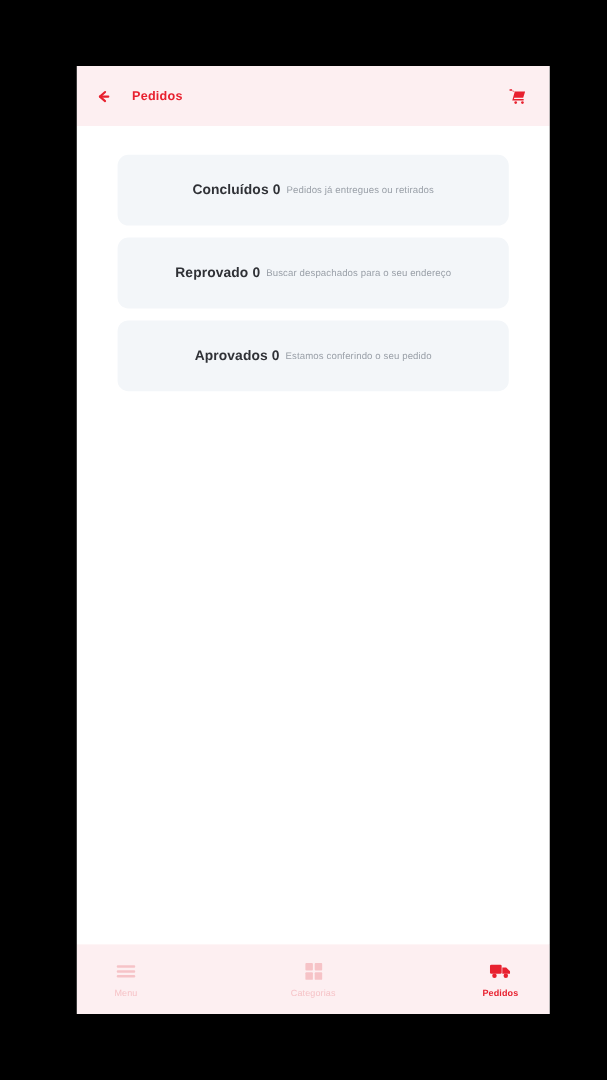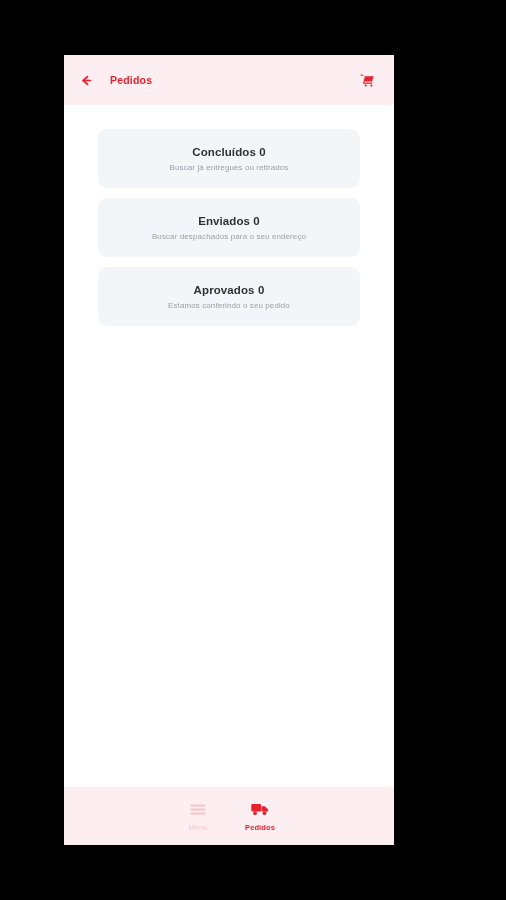--- a/index.html
+++ b/index.html
@@ -17,21 +17,21 @@
     width: 506px;
     height: 900px;
     background: #000000;
   }
 
   
   .device {
     position: absolute;
     left: 64px;
     top: 55px;
-    width: 330px;
+    width: 394px;
     height: 790px;
     background: #ffffff;
     overflow: hidden;
     display: flex;
     flex-direction: column;
   }
 
   
   .appbar {
     flex: 0 0 auto;
@@ -79,21 +79,21 @@
     box-sizing: border-box;
     overflow-y: auto;
   }
 
   .status-card {
     background: #f3f6f9;
     border-radius: 9px;
     height: 59px;
     margin-bottom: 10px;
     display: flex;
-    flex-direction: column;
+    flex-direction: row;
     align-items: center;
     justify-content: center;
     gap: 5px;
     cursor: pointer;
   }
   .card-title {
     font-size: 11.5px;
     font-weight: bold;
     color: #2f3136;
     letter-spacing: 0.1px;
@@ -110,21 +110,21 @@
     letter-spacing: 0.1px;
   }
 
   
   .bottomnav {
     flex: 0 0 auto;
     height: 58px;
     background: #fdeff1;
     display: flex;
     align-items: center;
-    justify-content: center;
+    justify-content: space-between;
     padding: 0 10px;
     box-sizing: border-box;
   }
   .navitem {
     display: flex;
     flex-direction: column;
     align-items: center;
     justify-content: center;
     gap: 5px;
     width: 62px;
@@ -169,26 +169,26 @@
       </div>
     </div>
 
     <div class="content">
 
       <div class="status-card">
         <div class="card-title">
           <span>Concluídos</span>
           <span class="card-count">0</span>
         </div>
-        <div class="card-sub">Buscar já entregues ou retirados</div>
+        <div class="card-sub">Pedidos já entregues ou retirados</div>
       </div>
 
       <div class="status-card">
         <div class="card-title">
-          <span>Enviados</span>
+          <span>Reprovado</span>
           <span class="card-count">0</span>
         </div>
         <div class="card-sub">Buscar despachados para o seu endereço</div>
       </div>
 
 
       <div class="status-card">
         <div class="card-title">
           <span>Aprovados</span>
           <span class="card-count">0</span>
@@ -207,20 +207,31 @@
           <svg width="16" height="13" viewBox="0 0 20 16" stroke="#f6c3c7" stroke-width="2.6" stroke-linecap="round">
             <line x1="1.6" y1="3" x2="18.4" y2="3"></line>
             <line x1="1.6" y1="8" x2="18.4" y2="8"></line>
             <line x1="1.6" y1="13" x2="18.4" y2="13"></line>
           </svg>
         </div>
         <div class="navlabel">Menu</div>
       </div>
 
 
+      <div class="navitem inactive">
+        <div class="navicon">
+          <svg width="15" height="15" viewBox="0 0 18 18" fill="#f6c3c7">
+            <rect x="0.6" y="0.6" width="7.5" height="7.5" rx="0.9"></rect>
+            <rect x="9.9" y="0.6" width="7.5" height="7.5" rx="0.9"></rect>
+            <rect x="0.6" y="9.9" width="7.5" height="7.5" rx="0.9"></rect>
+            <rect x="9.9" y="9.9" width="7.5" height="7.5" rx="0.9"></rect>
+          </svg>
+        </div>
+        <div class="navlabel">Categorias</div>
+      </div>
 
 
       <div class="navitem active">
         <div class="navicon">
           <svg width="18" height="14" viewBox="0 0 24 18" fill="#e8212f">
             <rect x="0.4" y="2.2" width="13" height="10.2" rx="1.6"></rect>
             <path d="M14.1 5.4h4.3l4.3 4.1v2.9h-8.6z"></path>
             <circle cx="5.4" cy="14.6" r="2.5"></circle>
             <circle cx="18" cy="14.6" r="2.5"></circle>
           </svg>

